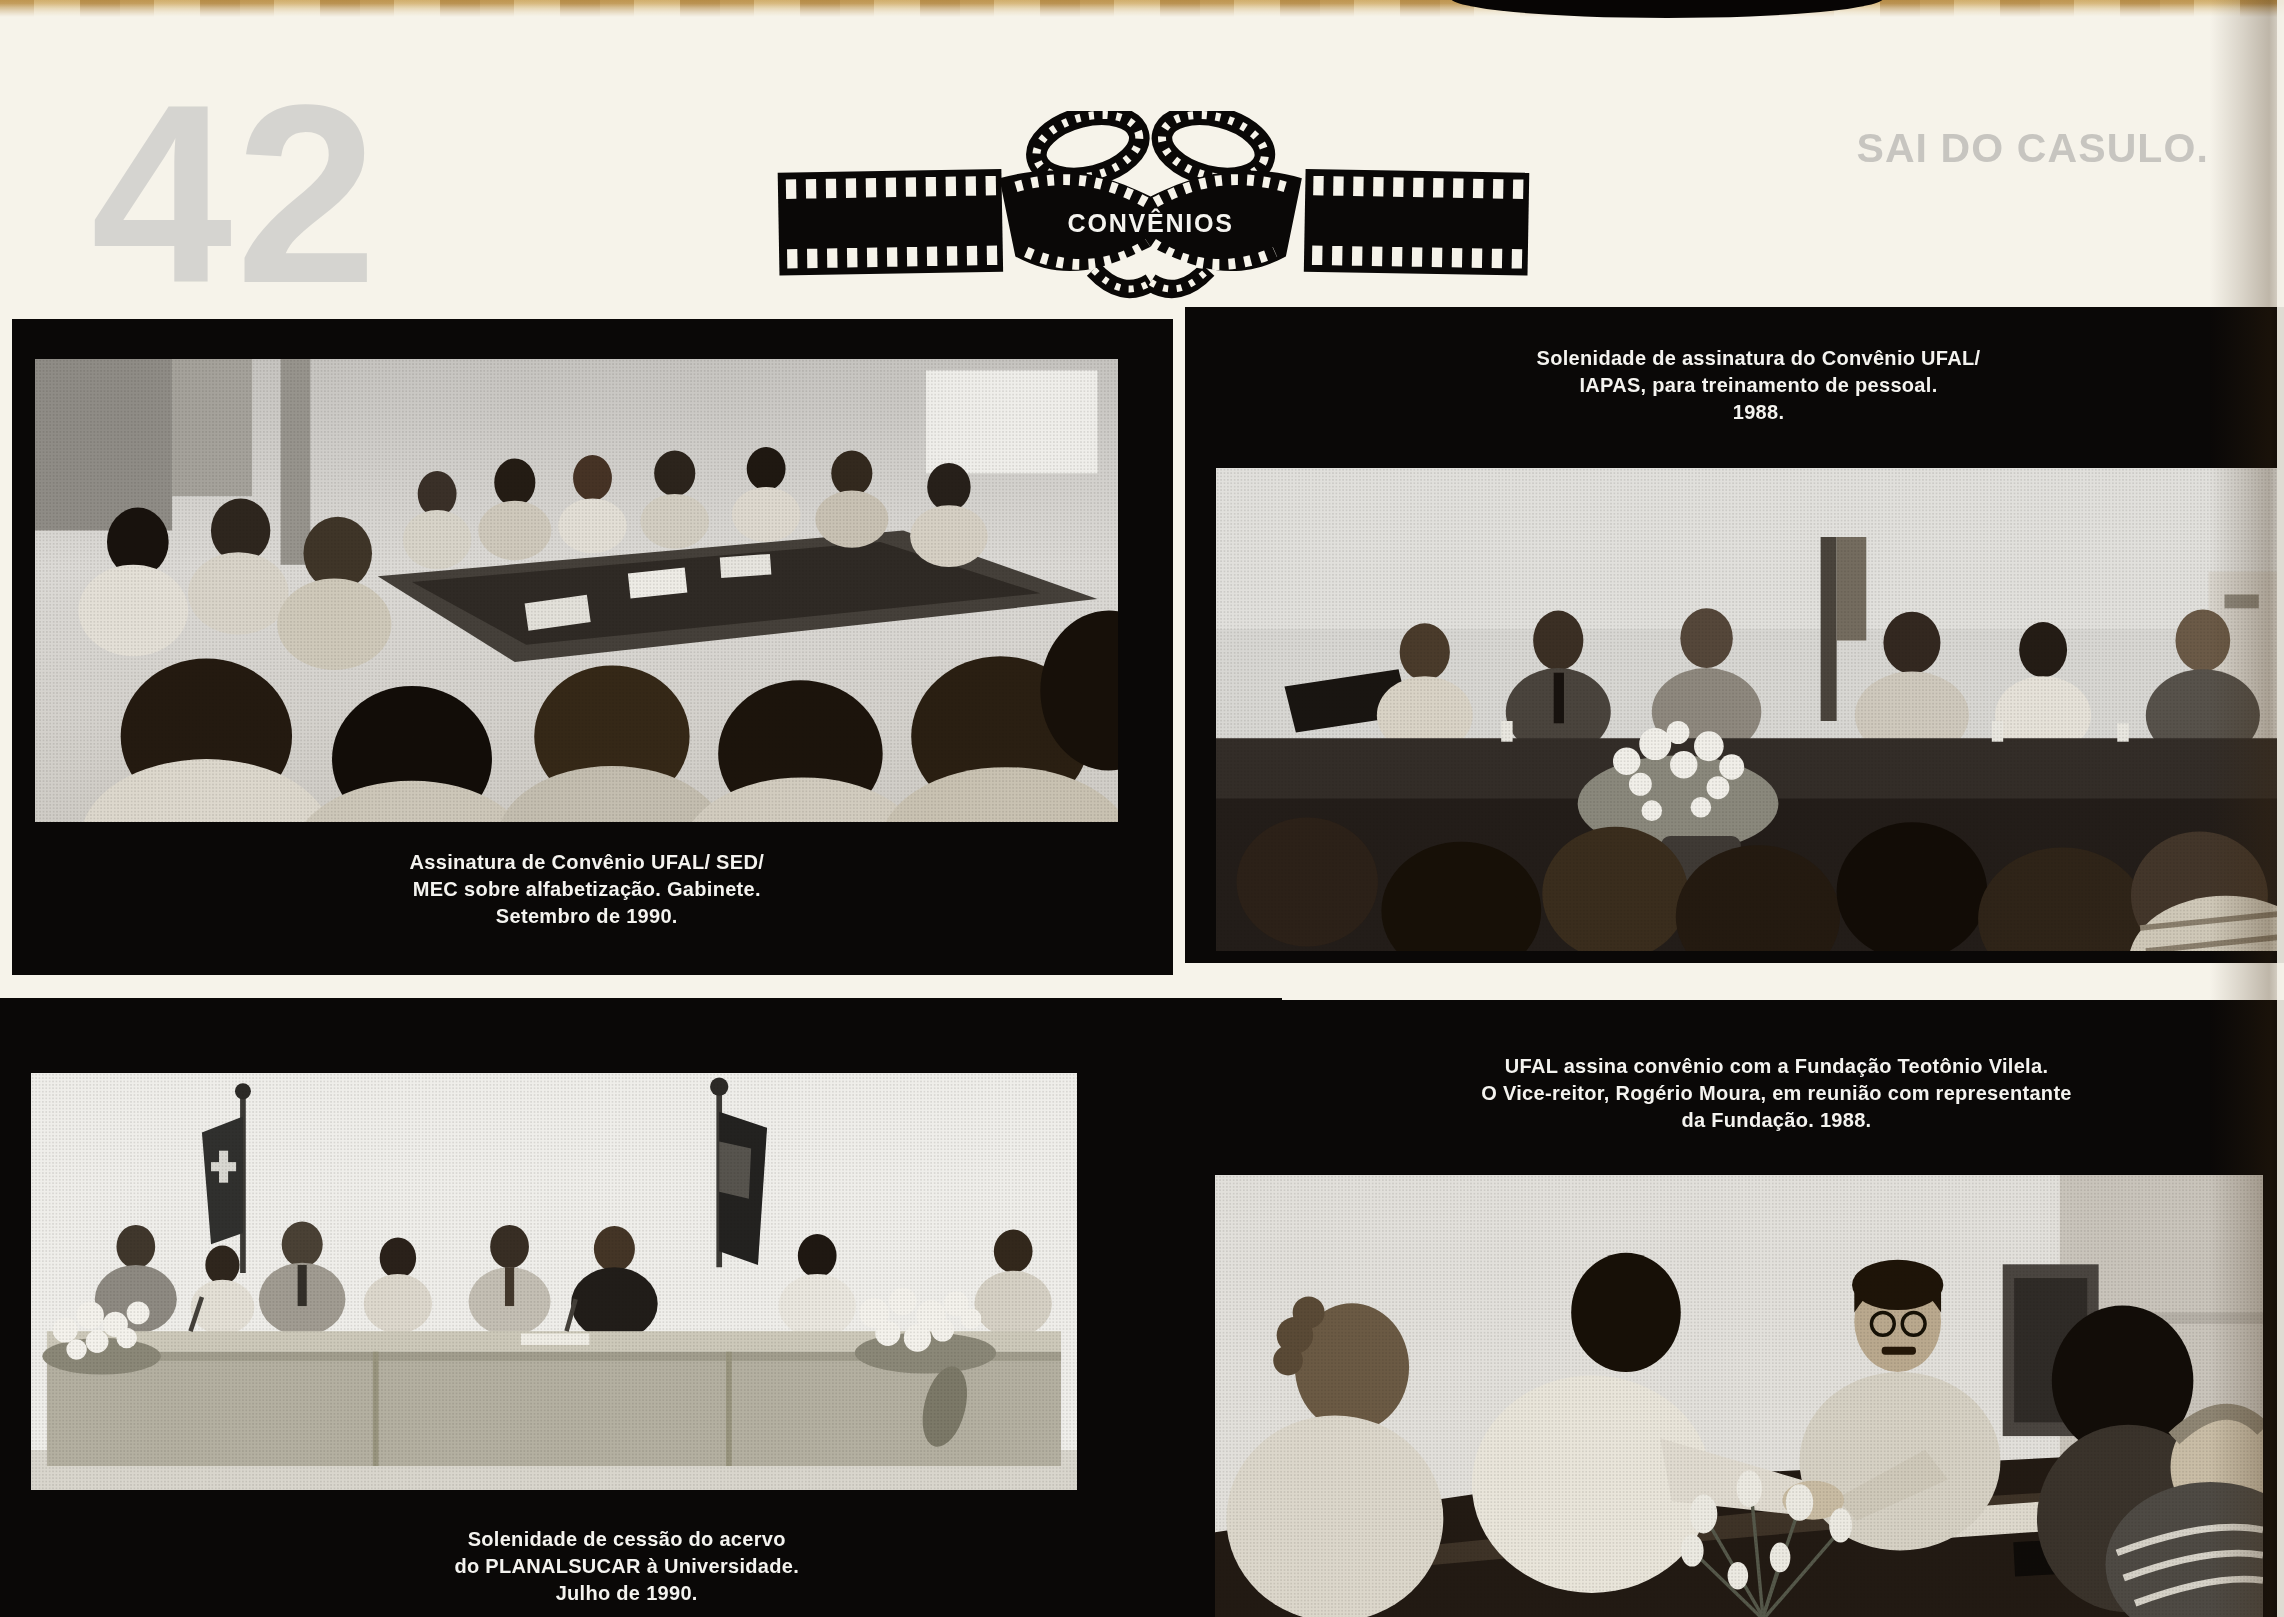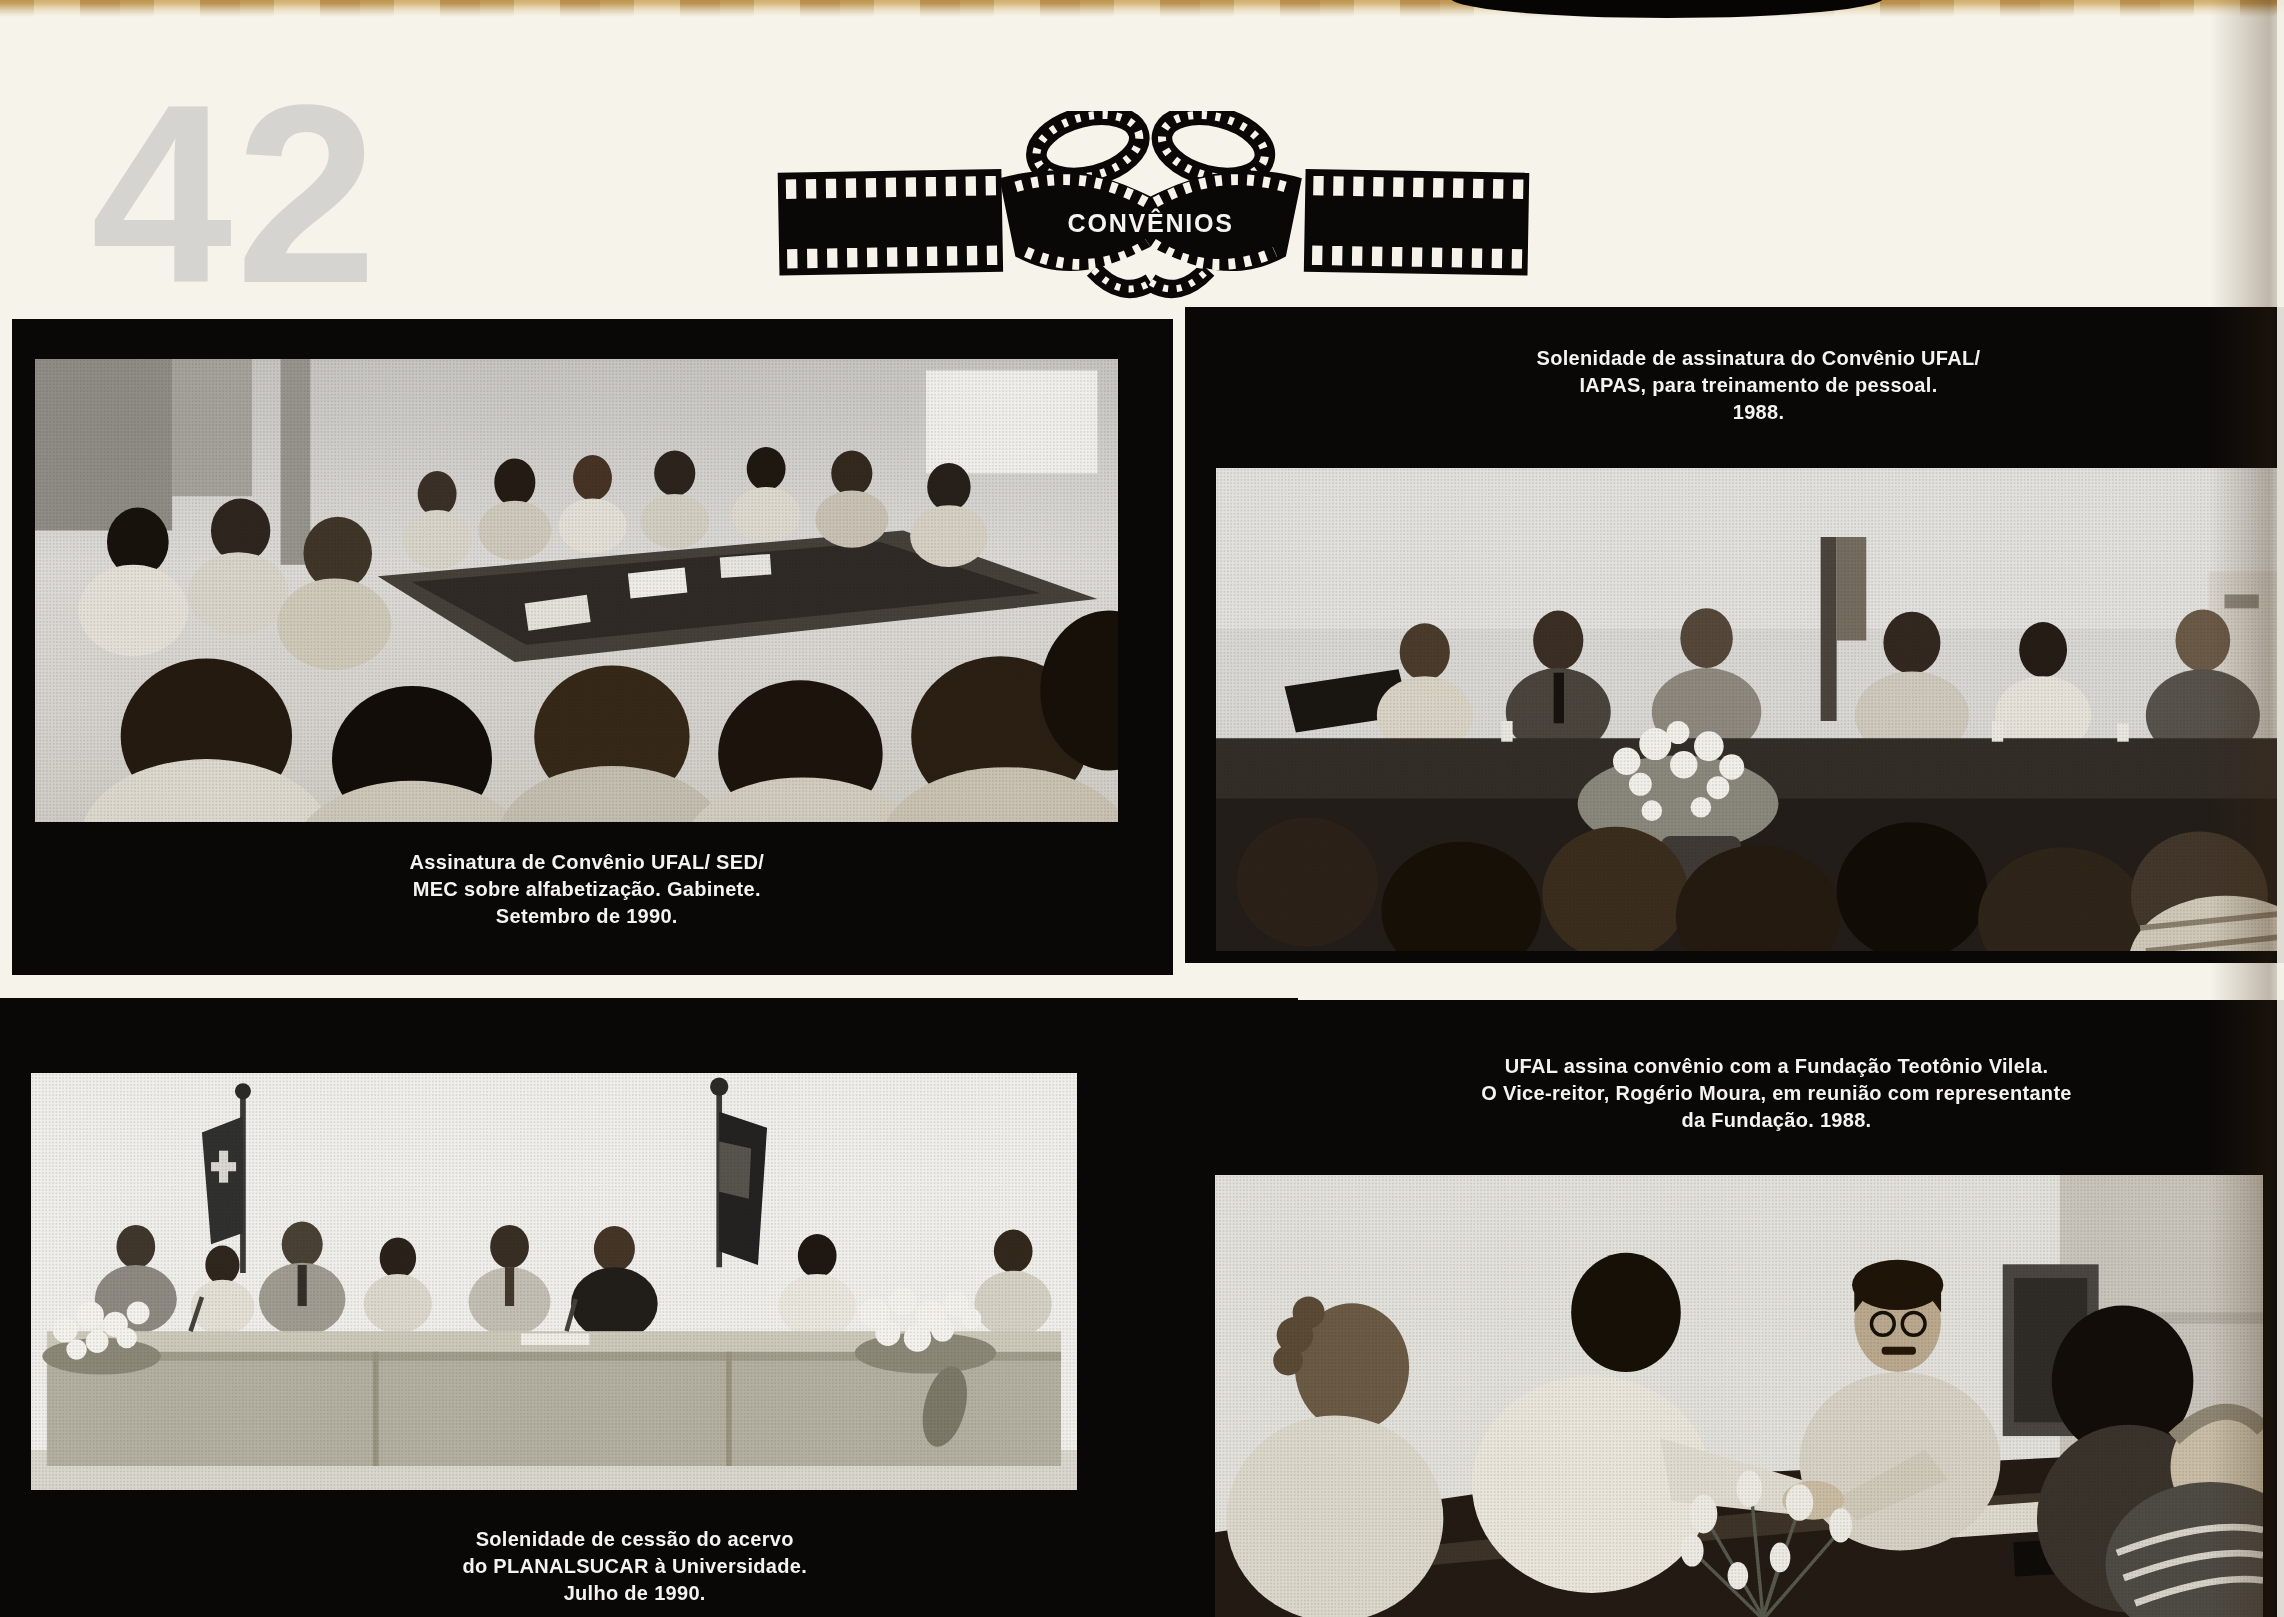--- a/index.html
+++ b/index.html
@@ -40,21 +40,21 @@
   .motto{
     position:absolute;right:75px;top:121px;width:685px;
     text-align:right;font-weight:bold;
     font-size:41px;line-height:54px;letter-spacing:1.1px;
     color:#c7c5c0;
   }
   
   .panel{position:absolute;background:#0a0807;}
   #panel-tl{left:0;top:307px;width:1135px;height:656px;}
   #panel-tr{left:1185px;top:307px;width:1099px;height:656px;}
-  #panel-bl{left:0;top:998px;width:1282px;height:620px;padding-left:16px;}
+  #panel-bl{left:0;top:998px;width:1282px;height:620px;}
   #panel-br{left:1185px;top:1000px;width:1099px;height:617px;padding-left:32px;}
   .photo{position:absolute;overflow:hidden;background:#e8e8e6;}
   .photo svg{display:block;width:100%;height:100%;}
   .photo::after{ 
     content:"";position:absolute;inset:0;
     background-image:radial-gradient(rgba(20,16,10,.10) 0.6px, transparent 0.9px);
     background-size:3.4px 3.4px;
   }
   #photo-1{left:23px;top:40px;width:1083px;height:463px;}
   #photo-2{left:31px;top:161px;width:1061px;height:483px;}
@@ -157,20 +157,21 @@
       <path d="M 424 133 C 500 111, 572 116, 652 160" fill="none" stroke="#f6f3ea" stroke-width="19" stroke-dasharray="12 16"></path>
       <path d="M 668 160 C 748 116, 820 111, 896 133" fill="none" stroke="#f6f3ea" stroke-width="19" stroke-dasharray="12 16"></path>
       <path d="M 442 247 C 530 286, 602 268, 656 232" fill="none" stroke="#f6f3ea" stroke-width="19" stroke-dasharray="12 16"></path>
       <path d="M 664 232 C 718 268, 790 286, 878 247" fill="none" stroke="#f6f3ea" stroke-width="19" stroke-dasharray="12 16"></path>
       <text x="660" y="212" text-anchor="middle" font-family="Liberation Sans, sans-serif" font-weight="bold" font-size="44" letter-spacing="3" fill="#f4f3ef">CONVÊNIOS</text>
     </g>
   </svg>
 </div>
 
 <div class="motto">
+  <div>SAI DO CASULO.</div>
 </div>
 
 <figure class="panel" id="panel-tl" style="margin:12px;padding-left:26px;">
   <div class="photo" id="photo-1">
     <svg viewBox="0 0 948 405" preserveAspectRatio="none">
       <defs>
         <linearGradient id="p1bg" x1="0" y1="0" x2="0" y2="1">
           <stop offset="0" stop-color="#c6c4c0"></stop>
             <stop offset=".45" stop-color="#dcdad6"></stop>
             <stop offset="1" stop-color="#cfccc6"></stop>

